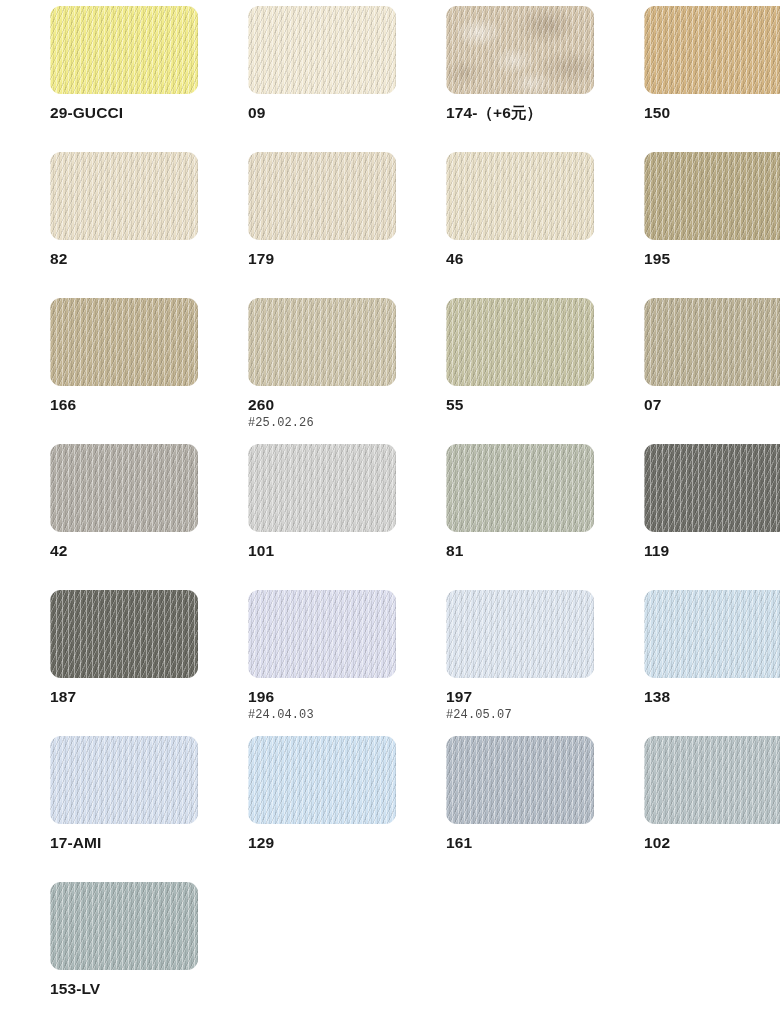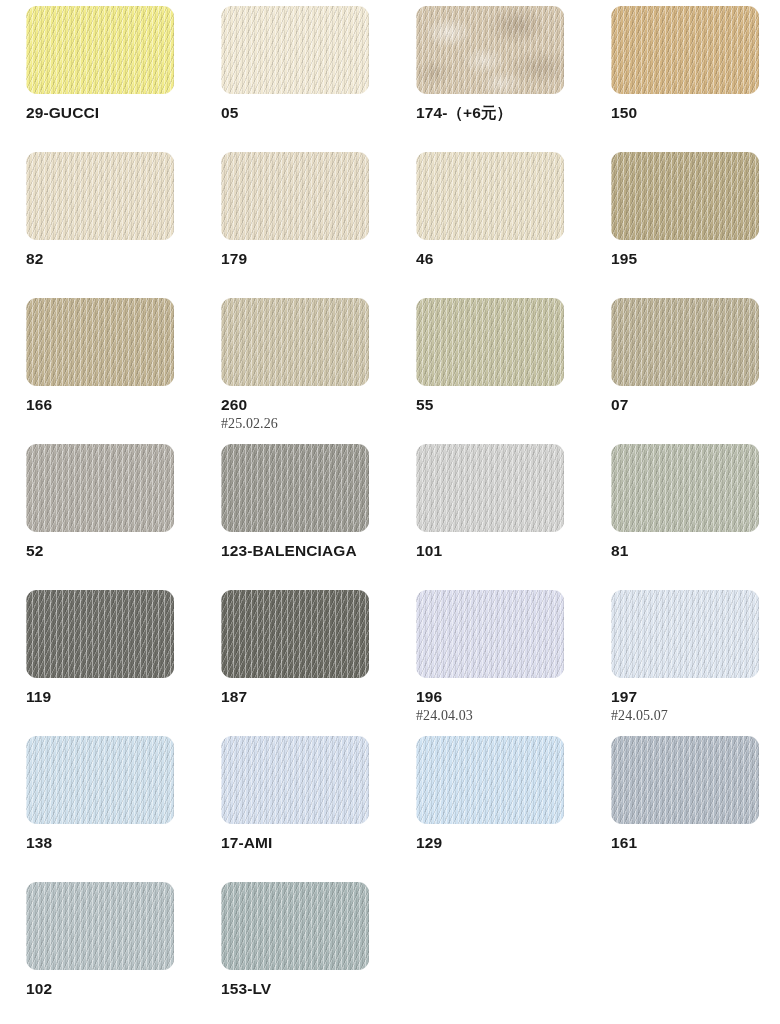--- a/index.html
+++ b/index.html
@@ -23,20 +23,21 @@
     column-gap: 0;
     row-gap: 0;
     padding: 6px 0 0 0;
     box-sizing: border-box;
   }
 
   .swatch-cell {
     position: relative;
     padding-left: 26px;
     box-sizing: border-box;
+    margin-left: 24px;
   }
 
   .chip-wrap {
     width: 148px;
     height: 88px;
     position: relative;
   }
 
   
   .chip {
@@ -116,22 +117,22 @@
   .swatch-label {
     font-family: "Liberation Sans", sans-serif;
     font-size: 15.5px;
     font-weight: bold;
     color: #1a1a1a;
     letter-spacing: 0.1px;
     white-space: nowrap;
   }
 
   .swatch-sublabel {
-    font-family: Liberation Serif, serif;
-    font-size: 14px;
+    font-family: Liberation Mono, monospace;
+    font-size: 12px;
     font-weight: normal;
     color: #4a4a4a;
     margin-top: 4px;
     letter-spacing: 0.1px;
     white-space: nowrap;
   }
   .swatch-sublabel:empty { display: none; }
 </style>
 </head>
 <body>
@@ -143,21 +144,21 @@
       </div>
       <div class="label-block">
         <div class="swatch-label">29-GUCCI</div>
       </div>
     </div>
     <div class="swatch-cell">
       <div class="chip-wrap">
         <div class="chip" style="background-color: rgb(241, 233, 212);"></div>
       </div>
       <div class="label-block">
-        <div class="swatch-label">05</div>
+        <div class="swatch-label">09</div>
       </div>
     </div>
     <div class="swatch-cell">
       <div class="chip-wrap">
         <div class="chip mottled" style="background-color: rgb(213, 198, 173);"></div>
       </div>
       <div class="label-block">
         <div class="swatch-label">174-（+6元）</div>
       </div>
     </div>
@@ -232,29 +233,21 @@
       </div>
       <div class="label-block">
         <div class="swatch-label">07</div>
       </div>
     </div>
     <div class="swatch-cell">
       <div class="chip-wrap">
         <div class="chip" style="background-color: rgb(178, 174, 166);"></div>
       </div>
       <div class="label-block">
-        <div class="swatch-label">52</div>
-      </div>
-    </div>
-    <div class="swatch-cell">
-      <div class="chip-wrap">
-        <div class="chip" style="background-color: rgb(155, 154, 146);"></div>
-      </div>
-      <div class="label-block">
-        <div class="swatch-label">123-BALENCIAGA</div>
+        <div class="swatch-label">42</div>
       </div>
     </div>
     <div class="swatch-cell">
       <div class="chip-wrap">
         <div class="chip" style="background-color: rgb(211, 211, 209);"></div>
       </div>
       <div class="label-block">
         <div class="swatch-label">101</div>
       </div>
     </div>

